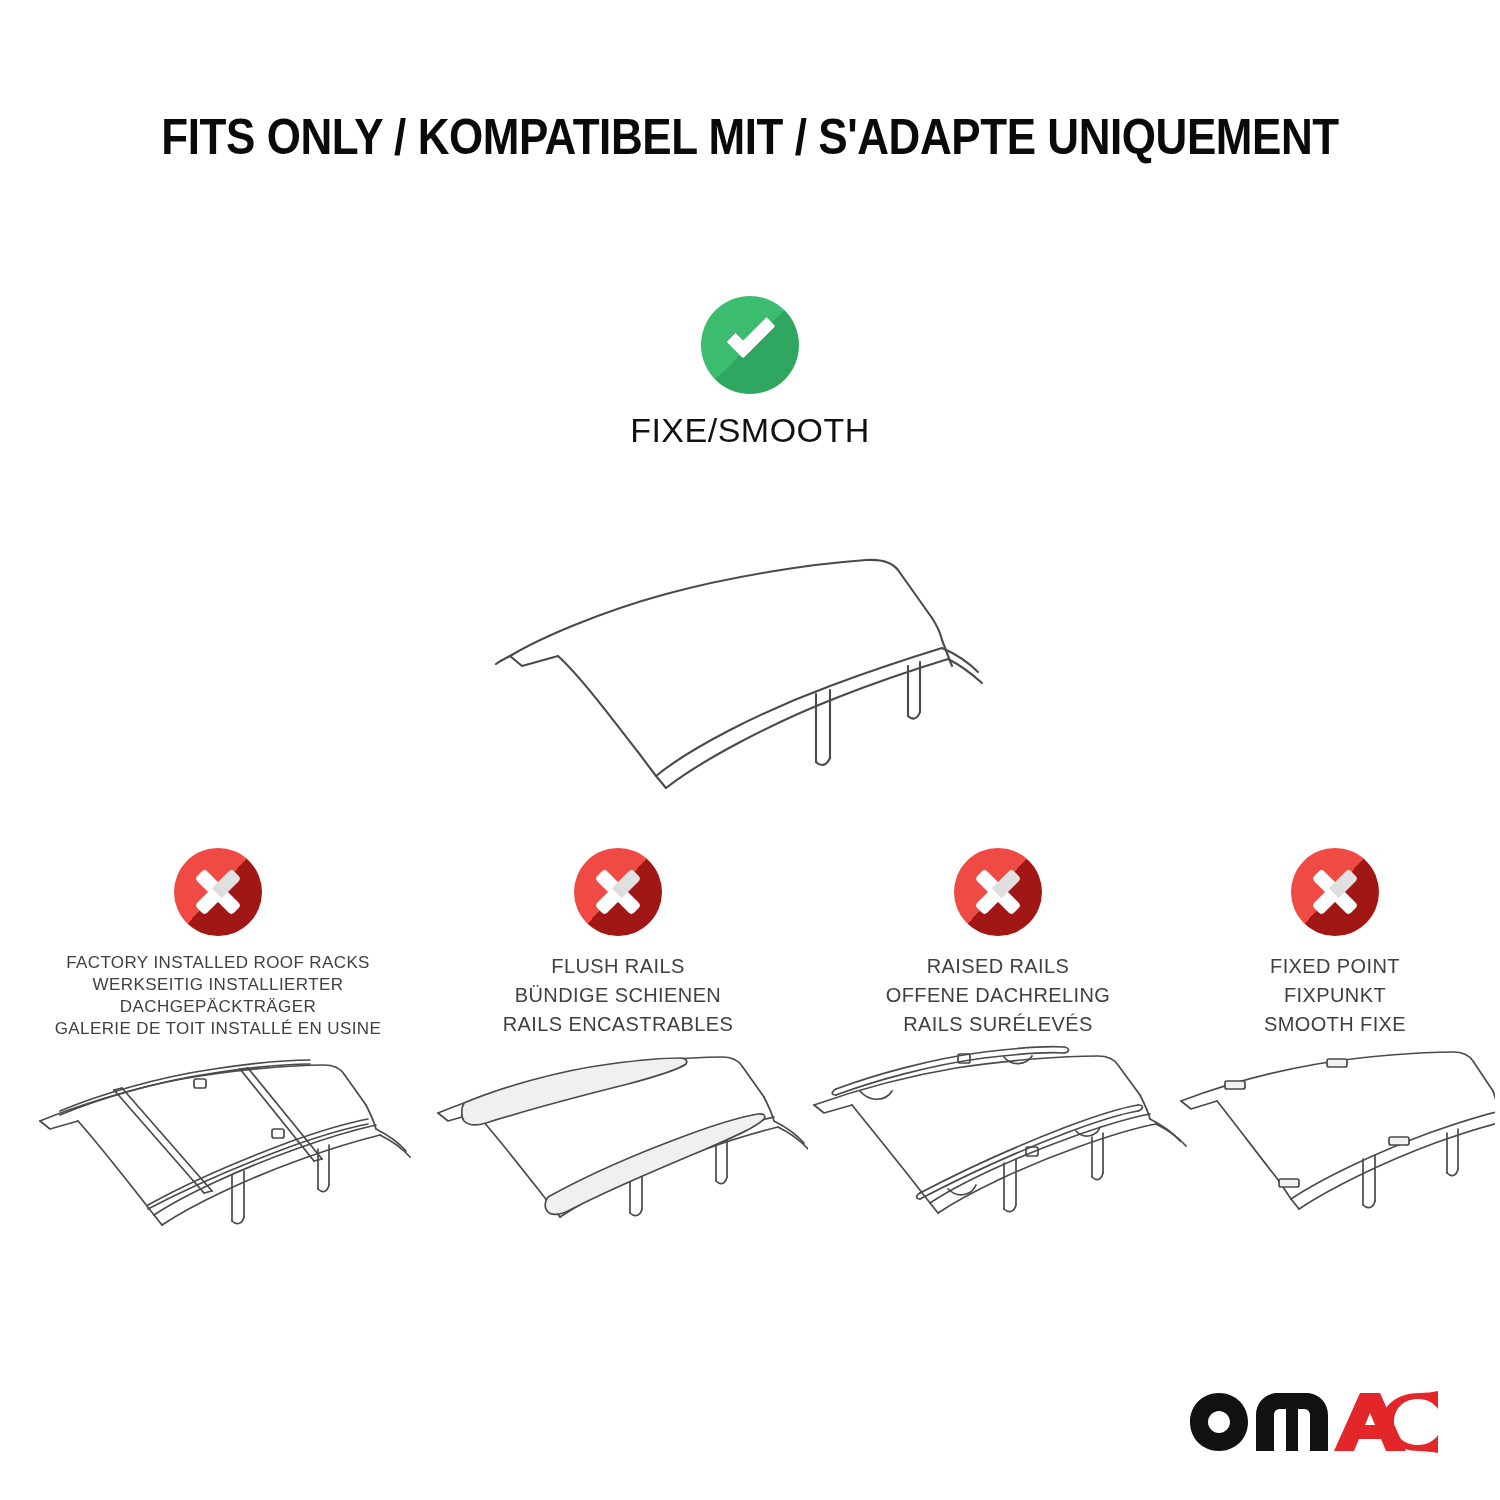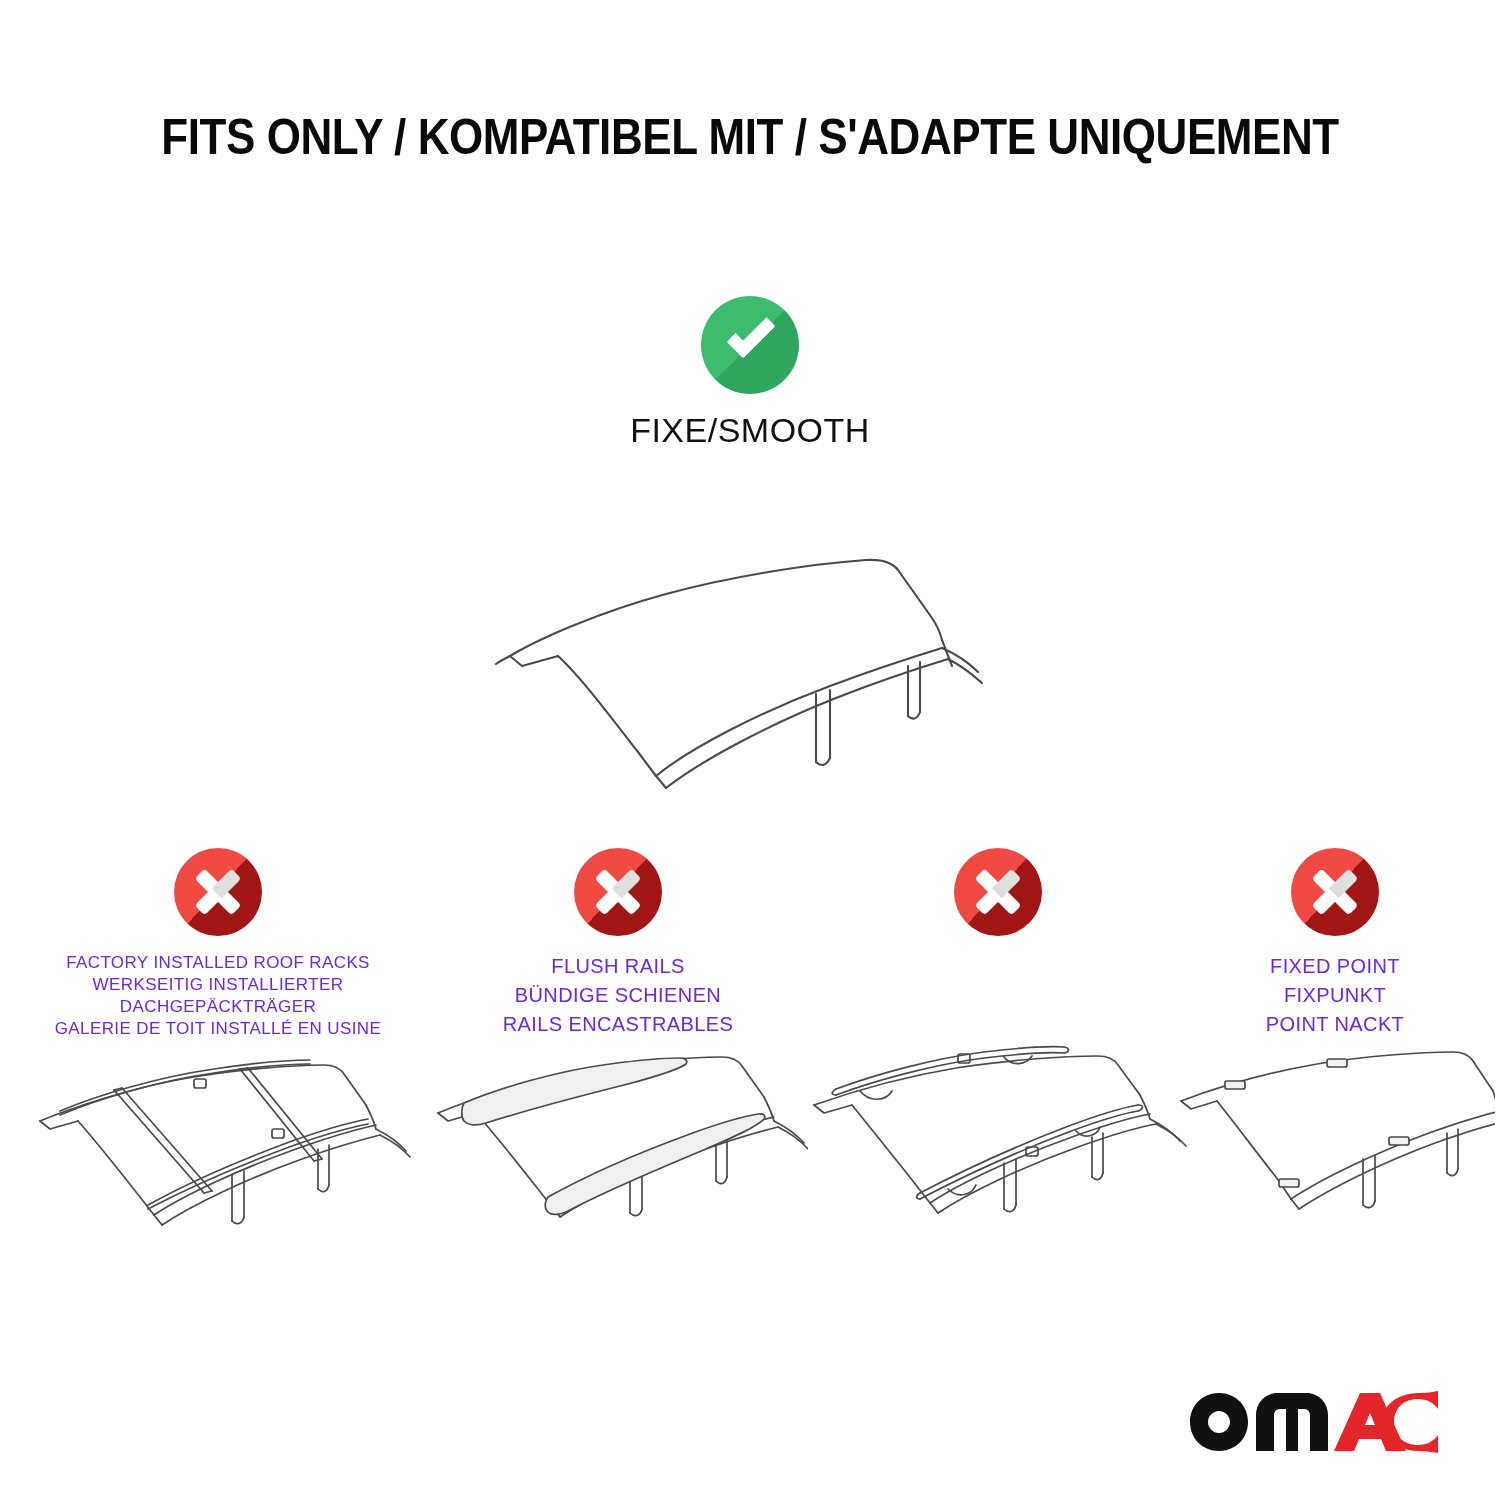--- a/index.html
+++ b/index.html
@@ -136,21 +136,21 @@
     top: 0;
     text-align: center;
   }
   .no-col .badge-wrap {
     display: flex;
     justify-content: center;
   }
   .no-label {
     margin-top: 16px;
     font-weight: 300;
-    color: #6d28d9;
+    color: #404040;
     letter-spacing: 0.4px;
   }
   .no-label div { white-space: nowrap; }
   .no-label.small { font-size: 17px; line-height: 22px; }
   .no-label.normal { font-size: 20px; line-height: 29px; }
 
   .col-art {
     position: absolute;
     top: 195px;
     left: 50%;
@@ -311,20 +311,25 @@
   </div>
 
   <div class="no-col" style="left:818px; width:360px;">
     <div class="badge-wrap">
       <div class="badge badge-no">
         <div class="shadow-wedge"></div>
         <div class="bar b1"></div>
         <div class="bar b2"></div>
       </div>
     </div>
+    <div class="no-label normal">
+      <div>RAISED RAILS</div>
+      <div>OFFENE DACHRELING</div>
+      <div>RAILS SURÉLEVÉS</div>
+    </div>
     <div class="col-art">
       <svg class="art" width="380" height="210" viewBox="0 0 380 210" fill="none" stroke="#4a4a4a" stroke-width="1.7" stroke-linecap="round" stroke-linejoin="round">
         <path d="M6 62 C40 50 94 34 148 25 C198 17 256 13 290 13 C300 13 306 16 310 22 L332 52"></path>
         <path d="M6 62 L16 70 L44 62"></path>
         <path d="M44 62 C60 82 86 114 108 142 L122 160"></path>
         <path d="M332 52 C336 60 340 68 342 76"></path>
         <path d="M122 160 C152 140 208 114 264 94 C300 81 326 74 342 71"></path>
         <path d="M130 170 C160 150 214 124 270 104 C306 91 332 84 348 81"></path>
         <path d="M122 160 L130 170"></path>
         <path d="M196 120 L196 166"></path>
@@ -359,21 +364,21 @@
     <div class="badge-wrap">
       <div class="badge badge-no">
         <div class="shadow-wedge"></div>
         <div class="bar b1"></div>
         <div class="bar b2"></div>
       </div>
     </div>
     <div class="no-label normal">
       <div>FIXED POINT</div>
       <div>FIXPUNKT</div>
-      <div>POINT NACKT</div>
+      <div>SMOOTH FIXE</div>
     </div>
     <div class="col-art">
       <svg class="art" width="320" height="210" viewBox="0 0 320 210" fill="none" stroke="#4a4a4a" stroke-width="1.7" stroke-linecap="round" stroke-linejoin="round">
         <path d="M6 58 C38 46 90 30 142 21 C190 13 246 9 278 9 C288 9 294 12 298 18 L318 48"></path>
         <path d="M6 58 L16 66 L42 58"></path>
         <path d="M42 58 C58 78 82 110 104 138 L116 156"></path>
         <path d="M318 48 C320 54 322 60 323 66"></path>
         <path d="M116 156 C146 136 200 110 254 90 C288 78 312 71 326 68"></path>
         <path d="M124 166 C154 146 206 120 260 100 C294 88 318 81 332 78"></path>
         <path d="M116 156 L124 166"></path>

